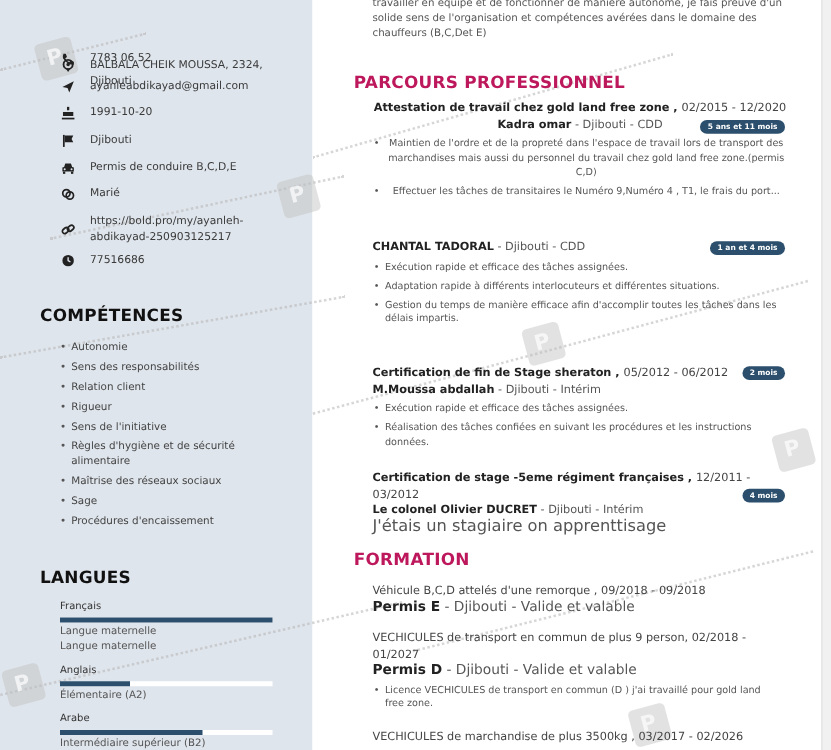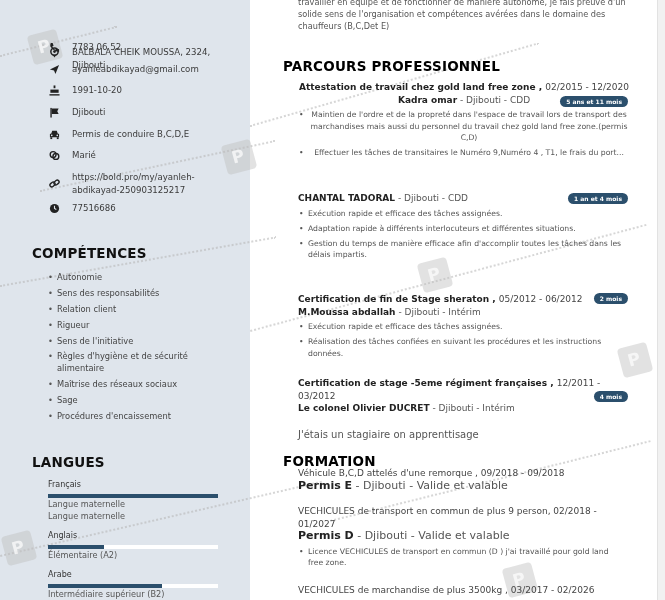--- a/index.html
+++ b/index.html
@@ -21,32 +21,32 @@
   .skills li::before { content: "•"; position: absolute; left: 0; top: 0; color: #555; }
 
   .lang { position: absolute; left: 48px; width: 170px; }
   .lang .name { font-size: 8px; font-weight: normal; color: #333; }
   .lang .bar { width: 170px; height: 4px; background: #ffffff; margin-top: 5px; position: relative; }
   .lang .bar .fill { position: absolute; left: 0; top: 0; height: 4px; background: #2b4f6c; }
   .lang .lvl { font-size: 8.2px; color: #555; line-height: 12px; margin-top: 0px; }
 
   
   .intro { position: absolute; left: 298px; top: -4px; width: 340px; font-size: 8.2px; color: #555; line-height: 12px; }
-  .sec-title { position: absolute; left: 283px; font-size: 13.5px; font-weight: bold; color: #000000; letter-spacing: 0.2px; }
+  .sec-title { position: absolute; left: 283px; font-size: 13.5px; font-weight: bold; color: #be185d; letter-spacing: 0.2px; }
   .job { position: absolute; left: 298px; width: 332px; }
   .job .head { font-size: 9px; color: #222; line-height: 12.5px; }
   .job .head b { font-weight: bold; }
   .job .head .dates { color: #444; }
   .job .sub { font-size: 9px; color: #555; line-height: 12.5px; }
   .job .sub b { color: #222; }
   .badge { position: absolute; right: 2px; background: #2b4f6c; color: #fff; font-size: 6px; font-weight: bold; padding: 1px 6px; border-radius: 7px; line-height: 9px; white-space: nowrap; }
   .bul { list-style: none; margin-top: 3px; }
   .bul li { font-size: 7.7px; color: #555; line-height: 11.5px; padding-left: 10px; position: relative; margin-bottom: 3.5px; }
   .bul li::before { content: "•"; position: absolute; left: 1px; top: 0; }
-  .plain { font-size: 10px; color: #555; line-height: 11.5px; margin-top: 14px; }
+  .plain { font-size: 13px; color: #555; line-height: 11.5px; margin-top: 1px; }
   .edu { position: absolute; left: 298px; width: 320px; }
   .edu .head { font-size: 9px; color: #444; line-height: 12.5px; }
   .edu .sub { font-size: 11px; color: #555; line-height: 12.5px; }
   .edu .sub b { color: #222; }
 
   
   .wm { position: absolute; pointer-events: none; }
   .wm-p { width: 30px; height: 30px; background: rgba(190,190,190,0.45); border-radius: 4px; transform: rotate(-15deg); }
   .wm-p::after { content: "P"; position: absolute; left: 8px; top: 4px; font-size: 17px; font-weight: bold; color: rgba(255,255,255,0.7); font-family: "DejaVu Sans", sans-serif; }
   .dots { position: absolute; border-top: 2px dotted rgba(180,180,180,0.55); pointer-events: none; transform-origin: 0 0; }
@@ -229,21 +229,21 @@
     </ul>
   </div>
 
   <div class="job" style="top:377px;">
     <div class="head"><b>Certification de stage -5eme régiment françaises</b><b> , </b><span class="dates">12/2011 - 03/2012</span></div>
     <div class="sub"><b>Le colonel Olivier DUCRET</b><span> - Djibouti - Intérim</span></div>
     <span class="badge" style="top:14px;">4 mois</span>
     <div class="plain">J'étais un stagiaire on apprenttisage</div>
   </div>
 
-  <div class="sec-title" style="top:453px;">FORMATION</div>
+  <div class="sec-title" style="top:440px;">FORMATION</div>
 
   <div class="edu" style="top:467px;">
     <div class="head">Véhicule B,C,D attelés d'une remorque , 09/2018 - 09/2018</div>
     <div class="sub"><b>Permis E</b><span> - Djibouti - Valide et valable</span></div>
   </div>
 
   <div class="edu" style="top:505px;">
     <div class="head">VECHICULES de transport en commun de plus 9 person, 02/2018 - 01/2027</div>
     <div class="sub"><b>Permis D</b><span> - Djibouti - Valide et valable</span></div>
     <ul class="bul">

